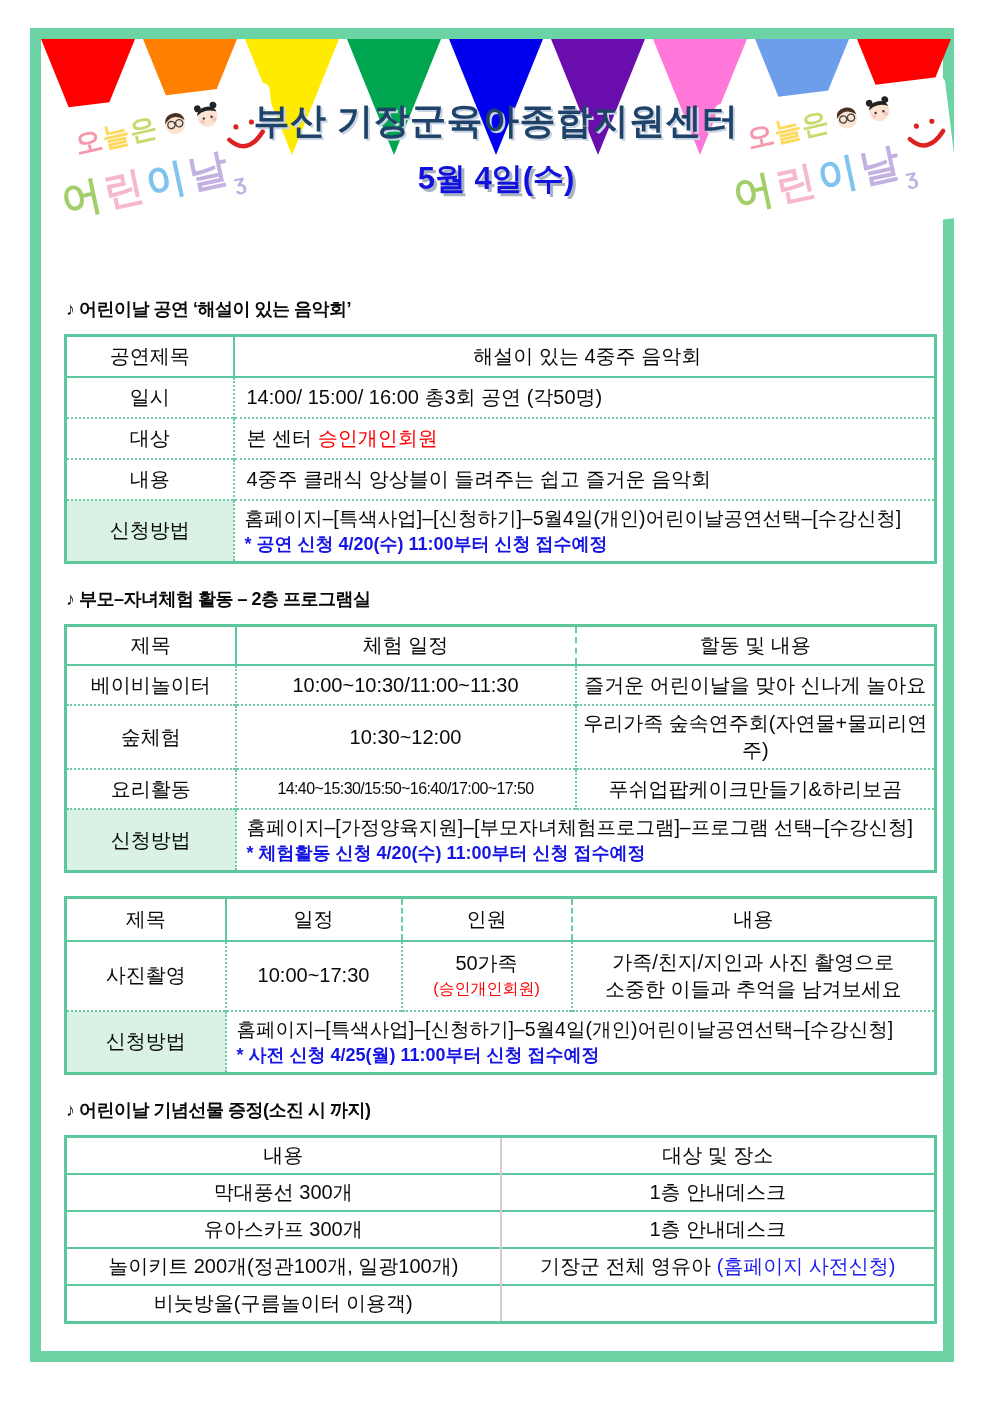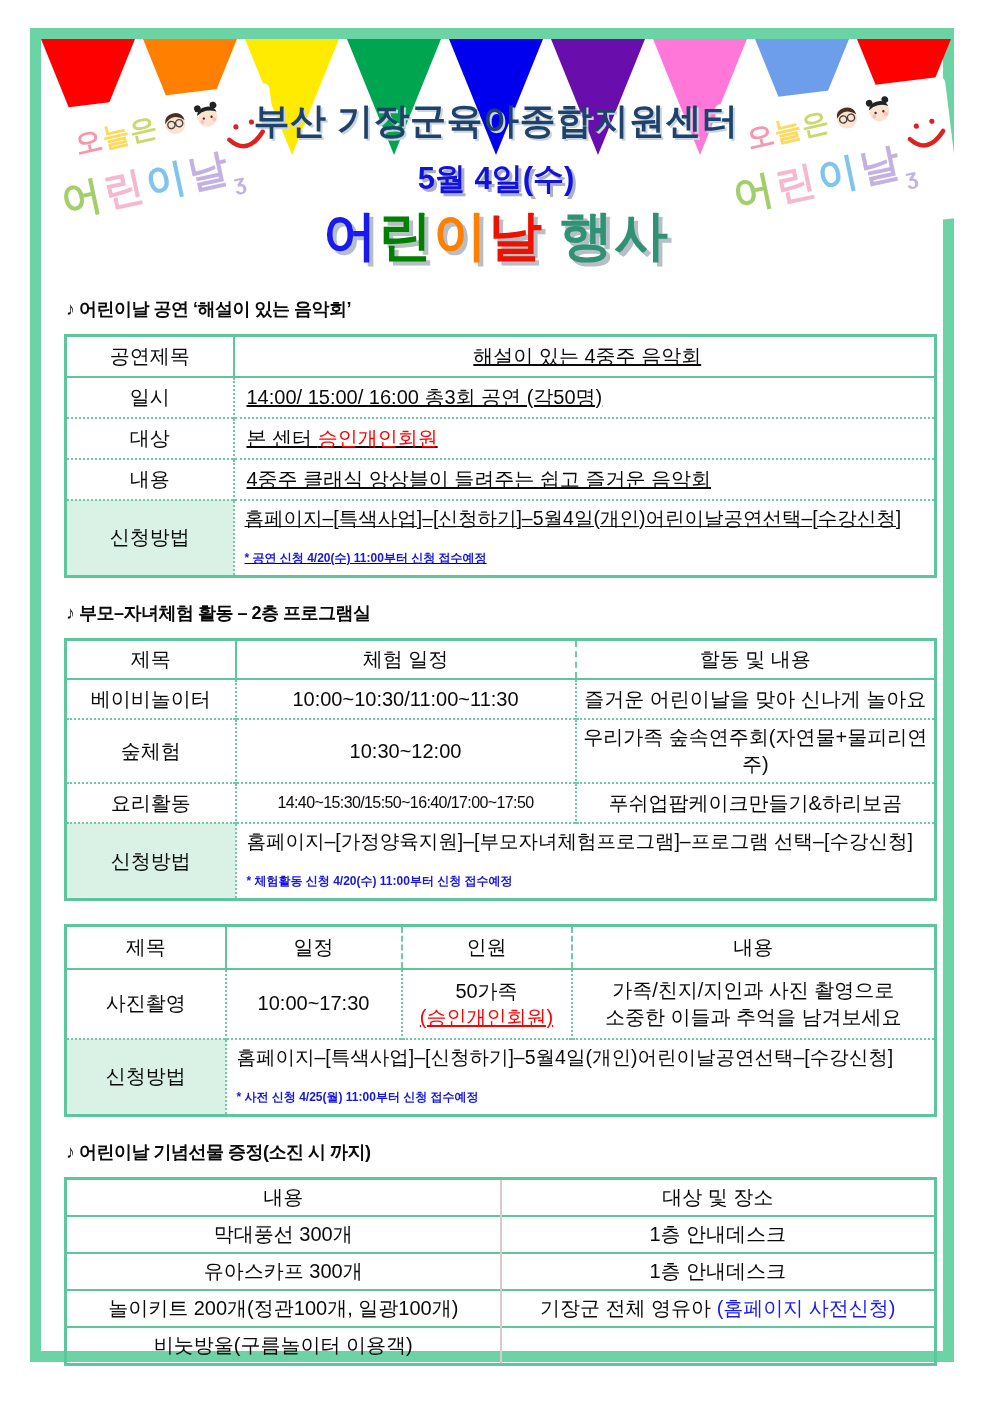--- a/index.html
+++ b/index.html
@@ -45,29 +45,29 @@
   .sec{margin:0 0 23px 0;}
   .sec-title{font-size:18px;font-weight:bold;margin:0 2px 13px 2px;letter-spacing:-0.5px;}
 
   table.tbl{border-collapse:collapse;table-layout:fixed;width:100%;border:3px solid var(--tb);}
   table.tbl td{font-size:20px;text-align:center;vertical-align:middle;padding:4px 6px;box-sizing:border-box;}
   .red{color:var(--red);}
   .link-blue{color:var(--linkblue);}
   .apply-label{background:var(--applybg);}
   .apply-cell{text-align:left !important;padding:4px 10px !important;}
   .apply-line1{font-size:19.5px;line-height:26px;}
-  .apply-line2{font-size:12px;font-weight:bold;color:var(--noteblue);line-height:25px;margin-top:15px;}
+  .apply-line2{font-size:18px;font-weight:bold;color:var(--noteblue);line-height:25px;margin-top:1px;}
 
   
   .t1 tr{height:41px;}
   .t1 tr.apply{height:58px;}
   .t1 td{border-top:2px dotted var(--tbd);}
   .t1 tr:first-child td{border-top:none;}
   .t1 tr:nth-child(2) td{border-top:2px solid var(--tb);}
-  .t1 td.val{border-left:2px dotted var(--tbd);text-align:left;padding-left:12px;text-decoration:underline;}
+  .t1 td.val{border-left:2px dotted var(--tbd);text-align:left;padding-left:12px;}
   .t1 tr:first-child td.val{border-left:2px solid var(--tb);text-align:center;}
 
   
   .t2 tr{height:40px;}
   .t2 tr.apply{height:58px;}
   .t2 td{border-top:2px dotted var(--tbd);border-left:2px dotted var(--tbd);}
   .t2 td:first-child{border-left:none;}
   .t2 tr:first-child td{border-top:none;}
   .t2 tr:nth-child(2) td{border-top:2px solid var(--tb);}
   .t2 tr:first-child td:nth-child(2){border-left:2px solid var(--tb);}
@@ -78,21 +78,21 @@
   .t3 tr:first-child{height:43px;}
   .t3 tr.main{height:70px;}
   .t3 tr.apply{height:58px;}
   .t3 td{border-top:2px dotted var(--tbd);border-left:2px dotted var(--tbd);}
   .t3 td:first-child{border-left:none;}
   .t3 tr:first-child td{border-top:none;}
   .t3 tr:nth-child(2) td{border-top:2px solid var(--tb);}
   .t3 tr:first-child td:nth-child(2){border-left:2px solid var(--tb);text-align:center;}
   .t3 tr:first-child td:nth-child(3){border-left-style:dashed;}
   .t3 tr:first-child td:nth-child(4){border-left-style:dashed;}
-  .cap-note{display:block;color:var(--red);font-size:20px;line-height:24px;text-decoration:underline;}
+  .cap-note{display:block;color:var(--red);font-size:16px;line-height:24px;}
   .two-line{line-height:27px;}
 
   
   .t4 tr{height:33px;}
   .t4 tr:first-child{height:36px;}
   .t4 td{border-top:2px solid var(--tb);}
   .t4 tr:first-child td{border-top:none;}
   .t4 td:nth-child(2){border-left:2px solid #D9CBCB;}
 </style>
 </head>
@@ -166,21 +166,20 @@
     <div class="deco-w2"><span style="color: rgb(163, 207, 107);">어</span><span style="color: rgb(246, 184, 207);">린</span><span style="color: rgb(127, 196, 238);">이</span><span style="color: rgb(195, 177, 225);">날</span><span style="color: rgb(195, 177, 225);">ʒ</span></div>
     <svg class="smiley" width="46" height="44" viewBox="0 0 46 44">
       <circle cx="14" cy="10" r="2.6" fill="#DD2222"></circle>
       <circle cx="30" cy="7" r="2.6" fill="#DD2222"></circle>
       <path d="M6 22 Q22 40 40 18" fill="none" stroke="#DD2222" stroke-width="4.5" stroke-linecap="round"></path>
     </svg>
   </div>
 
   <div class="org-title">부산 기장군육아종합지원센터</div>
   <div class="event-date">5월 4일(수)</div>
-  <div class="main-title"><span style="color: rgb(26, 26, 238);">어</span><span style="color: rgb(0, 128, 0);">린</span><span style="color: rgb(255, 127, 0);">이</span><span style="color: rgb(238, 17, 0);">날</span><span style="color: rgb(46, 146, 115);"> 행사</span></div>
 
   <div class="content">
 
     <div class="sec">
       <div class="sec-title">♪ 어린이날 공연 ‘해설이 있는 음악회’</div>
       <table class="tbl t1">
         <colgroup>
             <col style="width:168px">
             <col>
           </colgroup>

